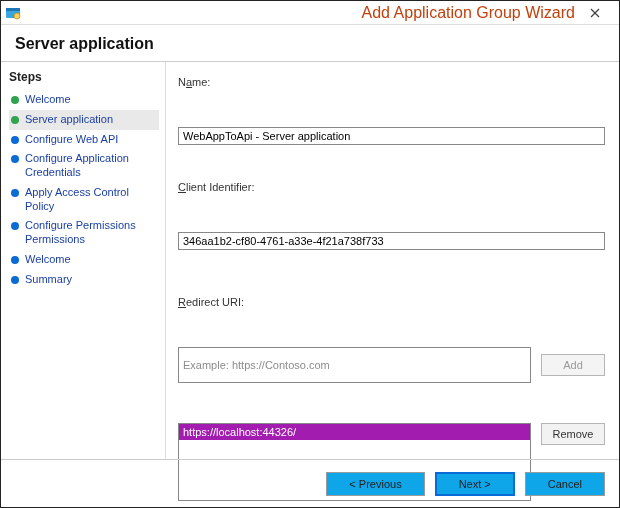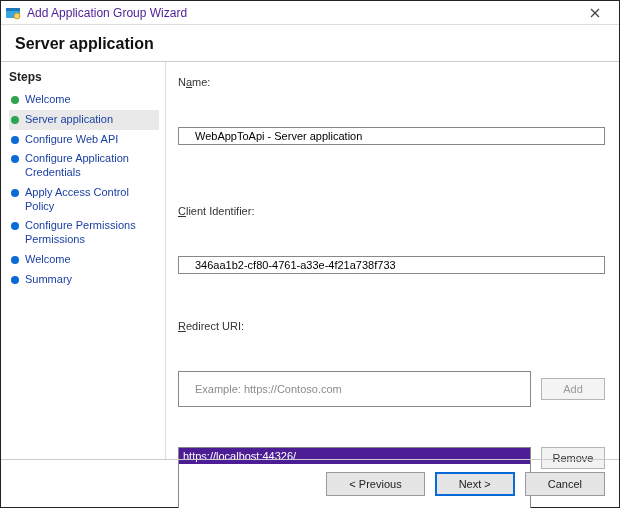--- a/index.html
+++ b/index.html
@@ -10,21 +10,21 @@
     width: 620px; height: 508px; border: 1px solid #222;
     display: flex; flex-direction: column; background: #fff;
   }
 
   
   .titlebar {
     height: 24px; display: flex; align-items: center;
     padding: 0 4px; border-bottom: 1px solid #ddd;
   }
   .titlebar .app-icon { width: 16px; height: 16px; margin-right: 6px; }
-  .titlebar .title { font-size: 12px; color: #4c1d95; flex: 1; }
+  .titlebar .title { font-size: 16px; color: #c2410c; flex: 1; text-align: right; }
   .titlebar .close {
     width: 40px; height: 22px; display: flex; align-items: center;
     justify-content: center; color: #444; font-size: 14px;
   }
 
   
   .banner {
     padding: 10px 14px 8px 14px;
     border-bottom: 1px solid #ccc;
   }
@@ -61,56 +61,56 @@
   .main {
     flex: 1; padding: 10px 14px 6px 12px;
     font-size: 11px; color: #333; display: flex; flex-direction: column;
     min-width: 0;
     gap: 36px;
   }
   .field-label { margin-top: 4px; margin-bottom: 3px; color: #333; }
   .field-label .u { text-decoration: underline; }
   .text-input {
     width: 100%; height: 36px; border: 1px solid #888;
-    padding: 2px 16px; font-size: 11px; background: #fff;
+    padding: 2px 4px; font-size: 11px; background: #fff;
   }
   .text-input::placeholder { color: #8c8c8c; }
 
   .redirect-row { display: flex; gap: 10px; align-items: center; }
   .redirect-row .text-input { flex: 1; }
   .side-btn {
     width: 64px; height: 22px; font-size: 11px;
     border: 1px solid #b5b5b5; background: #f2f2f2; color: #333;
   }
   .side-btn:disabled { color: #9a9a9a; background: #f4f4f4; }
 
   .list-row { display: flex; gap: 10px; align-items: flex-start; margin-top: 4px; }
   .listbox {
     flex: 1; height: 78px; border: 1px solid #888; background: #fff;
     overflow: hidden;
   }
   .list-item {
     padding: 2px 4px; font-size: 11px;
   }
-  .list-item.selected { background: #4c1d95; color: #fff; }
+  .list-item.selected { background: #a21caf; color: #fff; }
 
   .desc-box {
     width: 100%; height: 70px; border: 1px solid #888;
     resize: none; font-size: 11px; padding: 3px 4px; background: #fff;
   }
 
   
   .footer {
     height: 48px; border-top: 1px solid #ccc;
     display: flex; justify-content: flex-end; align-items: center;
     gap: 10px; padding: 0 14px;
   }
   .btn {
     min-width: 78px; height: 24px; font-size: 11px;
-    border: 1px solid #9a9a9a; background: #e5e5e5; color: #222;
+    border: 1px solid #9a9a9a; background: #0ea5e9; color: #222;
     padding: 0 22px;
   }
   .btn.default { border: 2px solid #0b6bd6; }
 </style>
 </head>
 <body>
 
 <div class="window">
 
   <div class="titlebar">
@@ -173,21 +173,21 @@
       </div>
     </div>
 
     <div class="main">
 
       <div class="field-label">
         <span>N</span><span class="u">a</span><span>me:</span>
       </div>
       <input class="text-input" type="text" value="WebAppToApi - Server application" style="">
 
-      <div class="field-label" style="margin-top:24px">
+      <div class="field-label" style="margin-top:0">
         <span></span><span class="u">C</span><span>lient Identifier:</span>
       </div>
       <input class="text-input" type="text" value="346aa1b2-cf80-4761-a33e-4f21a738f733" style="">
 
       <div class="field-label" style="margin-top:10px">
         <span></span><span class="u">R</span><span>edirect URI:</span>
       </div>
       <div class="redirect-row">
         <input class="text-input" type="text" placeholder="Example: https://Contoso.com" style="">
         <button class="side-btn" disabled="">Add</button>

